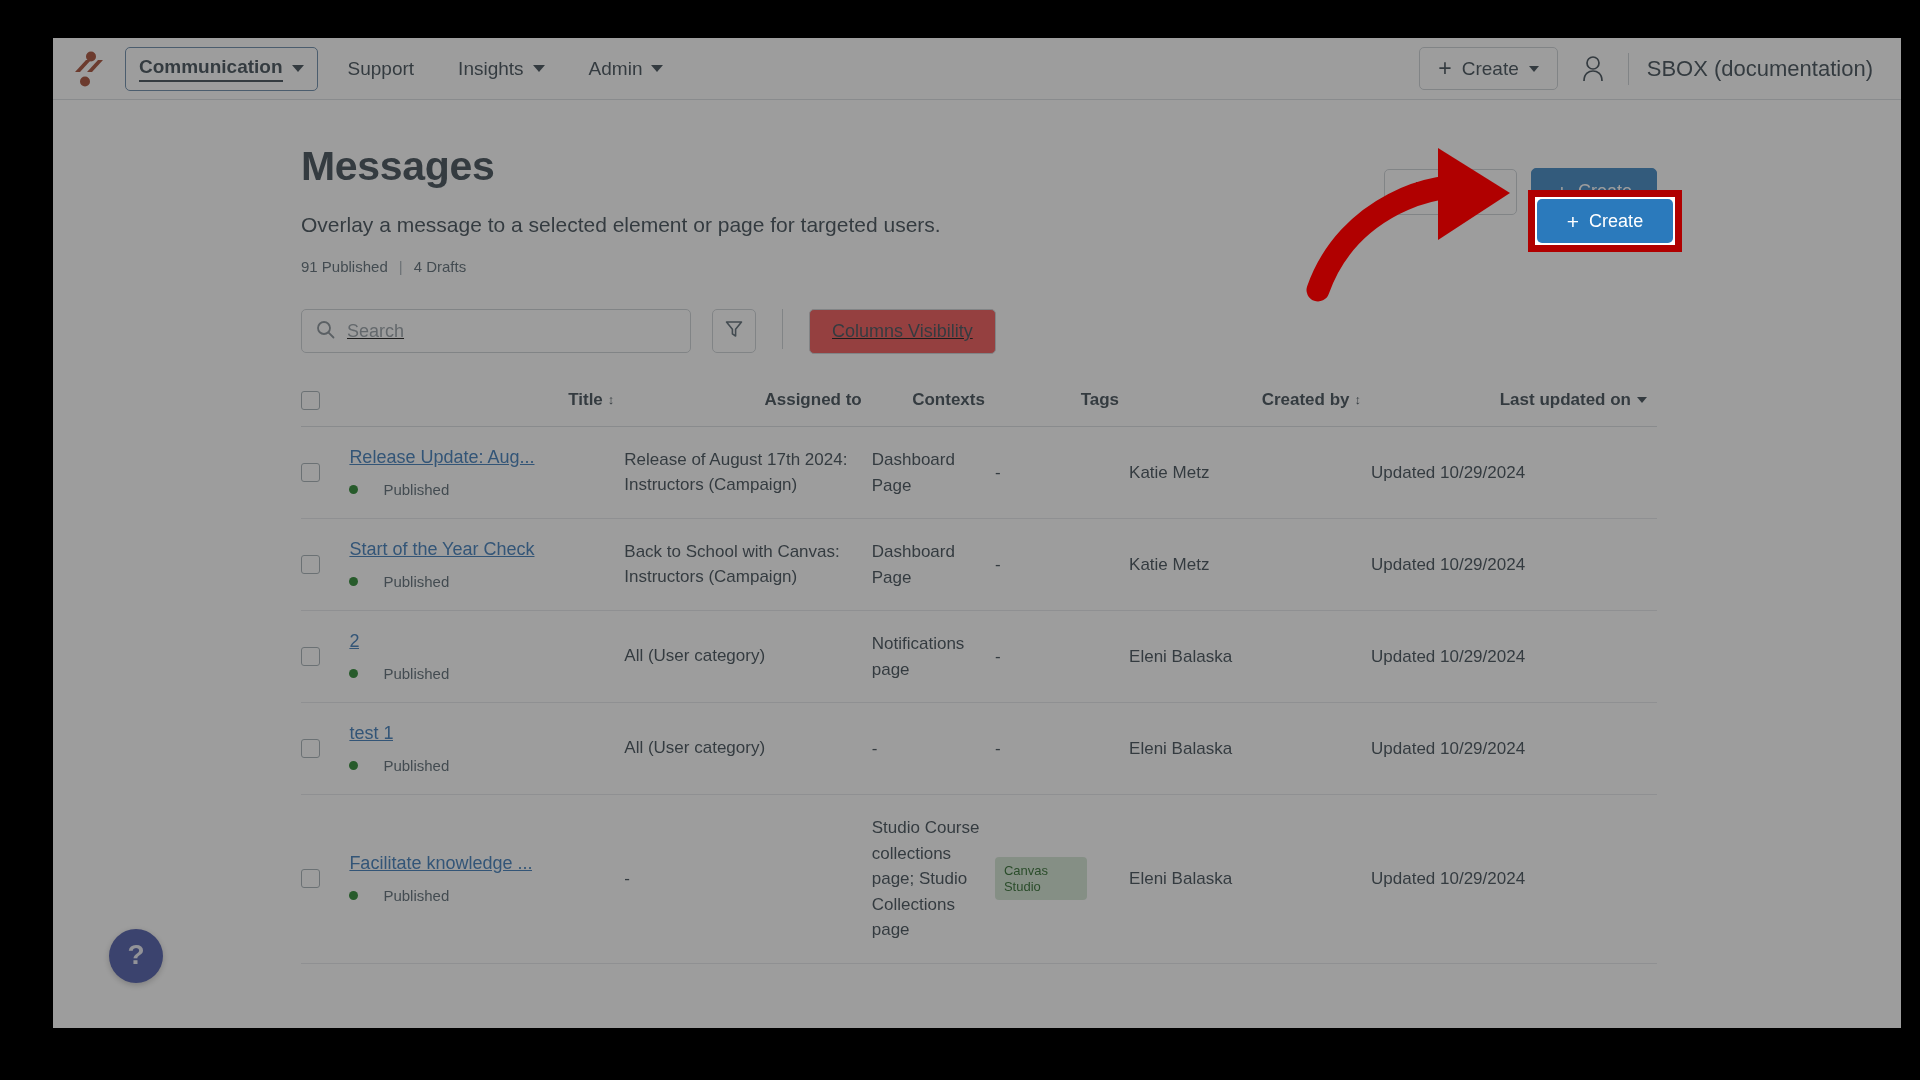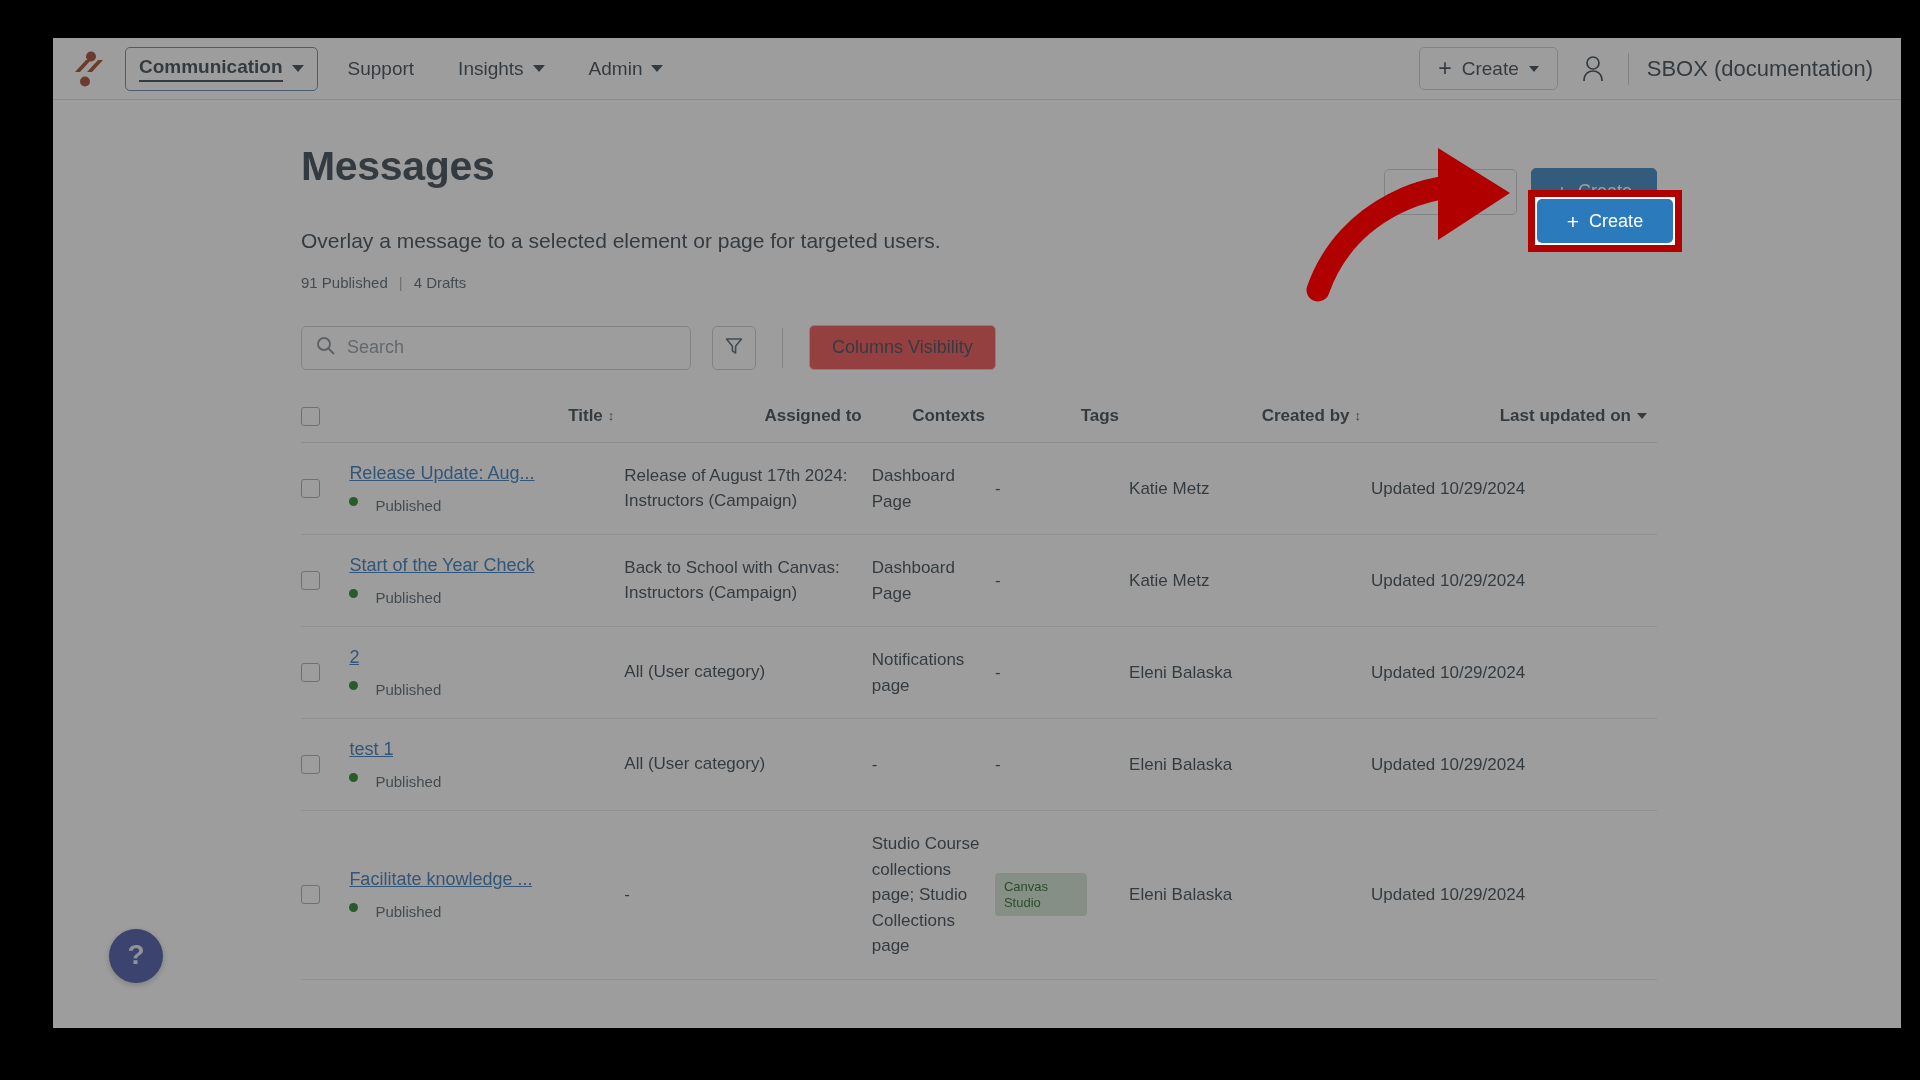--- a/index.html
+++ b/index.html
@@ -148,21 +148,21 @@
   }
 
   .page-title {
     font-size: 41px;
     font-weight: 700;
     color: #2d3b45;
     letter-spacing: -0.3px;
     line-height: 1.1;
   }
   .page-sub {
-    margin-top: 40px;
+    margin-top: 24px;
     font-size: 21px;
     color: #2d3b45;
     font-weight: 400;
   }
   .counts {
     margin-top: 21px;
     font-size: 15px;
     color: #4a5b66;
     display: flex;
     align-items: center;
@@ -204,22 +204,22 @@
     gap: 10px;
     cursor: pointer;
     white-space: nowrap;
   }
   .create-primary .plus-glyph { color: #fff; font-size: 21px; }
 
   
   .toolbar {
     margin-top: 34px;
     display: flex;
-    align-items: center;
     gap: 21px;
+    text-decoration: underline;
   }
   .search-box {
     position: relative;
     width: 390px;
     height: 44px;
     border: 1px solid #c7cdd1;
     border-radius: 5px;
     background: #fff;
     display: flex;
     align-items: center;
@@ -327,21 +327,22 @@
     cursor: pointer;
     display: inline-block;
     white-space: nowrap;
     overflow: hidden;
     text-overflow: ellipsis;
     max-width: 100%;
   }
   .status-line {
     margin-top: 8px;
     display: flex;
-    gap: 17px;
+    align-items: center;
+    gap: 25px;
     font-size: 15px;
     color: #4a5b66;
   }
   .dot-pub {
     width: 9px; height: 9px;
     border-radius: 50%;
     background: #127a1b;
     display: inline-block;
   }
   .assg-cell { font-size: 15px; color: #3b4a54; line-height: 1.45; }

